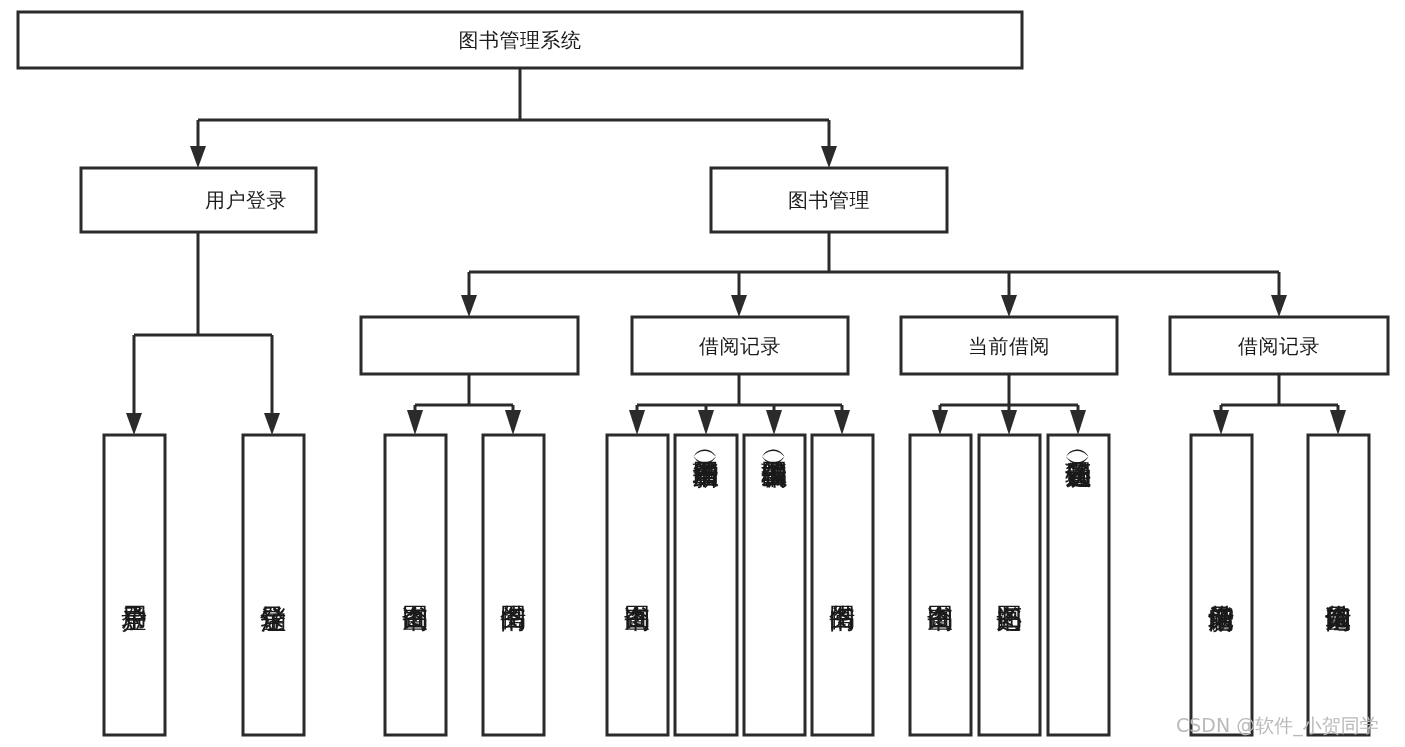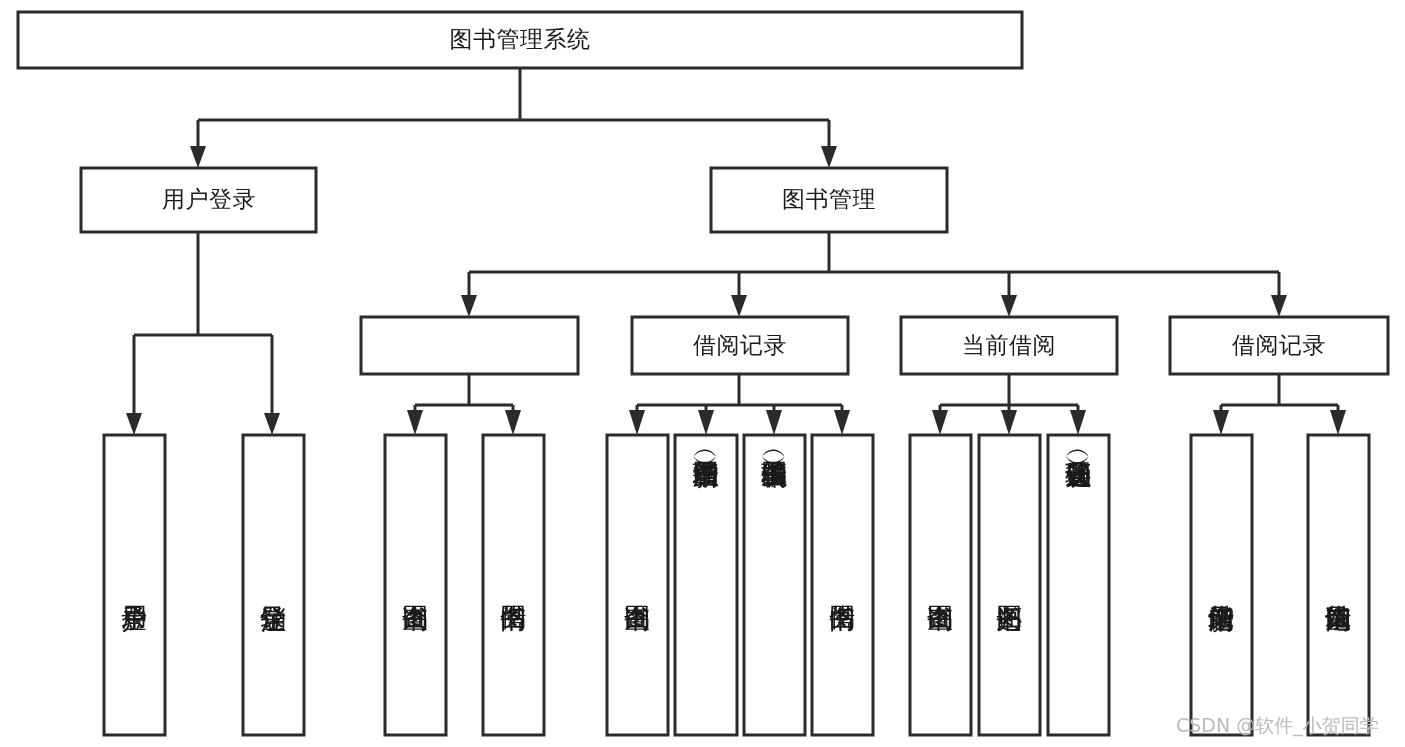--- a/index.html
+++ b/index.html
@@ -41,21 +41,21 @@
   .arrow-head {
     fill: #2b2b2b;
     stroke: none;
   }
   .node-label-h {
     position: absolute;
     display: flex;
     align-items: center;
     justify-content: center;
     color: #1a1a1a;
-    font-size: 23px;
+    font-size: 20px;
     line-height: 1.1;
     letter-spacing: 0.5px;
     white-space: nowrap;
     font-family: "DejaVu Sans", "Liberation Sans", sans-serif;
   }
   .node-label-v {
     position: absolute;
     display: flex;
     align-items: center;
     justify-content: center;
@@ -179,21 +179,21 @@
     <rect class="node-box" x="910" y="435" width="61" height="300"></rect>
     <rect class="node-box" x="979" y="435" width="61" height="300"></rect>
     <rect class="node-box" x="1048" y="435" width="61" height="300"></rect>
 
     <rect class="node-box" x="1191" y="435" width="61" height="300"></rect>
     <rect class="node-box" x="1308" y="435" width="61" height="300"></rect>
   </svg>
 
   <div class="node-label-h" style="left:18px; top:12px; width:1004px; height:56px;">图书管理系统</div>
 
-  <div class="node-label-h" style="left:81px; top:168px; width:256px; height:64px;">用户登录</div>
+  <div class="node-label-h" style="left:81px; top:168px; width:256px; height:64px;padding-left:37px;">用户登录</div>
   <div class="node-label-h" style="left:711px; top:168px; width:236px; height:64px;">图书管理</div>
 
   <div class="node-label-h" style="left:632px; top:317px; width:216px; height:57px;">借阅记录</div>
   <div class="node-label-h" style="left:901px; top:317px; width:216px; height:57px;">当前借阅</div>
   <div class="node-label-h" style="left:1170px; top:317px; width:218px; height:57px;">借阅记录</div>
 
   <div class="node-label-v" style="left:104px; top:435px; width:61px; height:300px;">用户登录</div>
   <div class="node-label-v" style="left:243px; top:435px; width:61px; height:300px;">注销登录</div>
 
   <div class="node-label-v" style="left:385px; top:435px; width:61px; height:300px;">查询图书</div>

